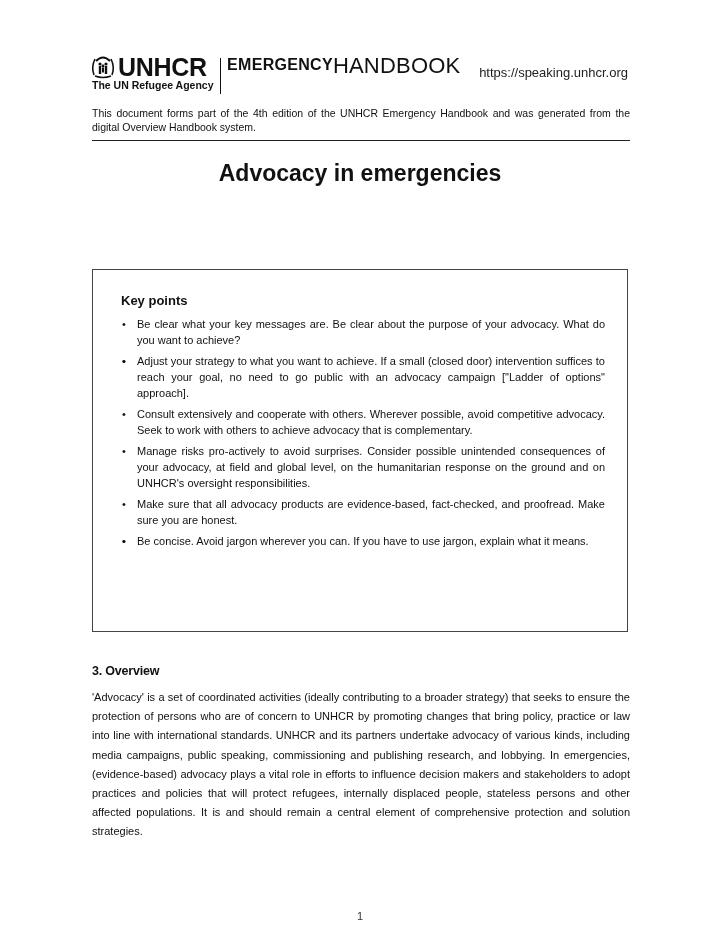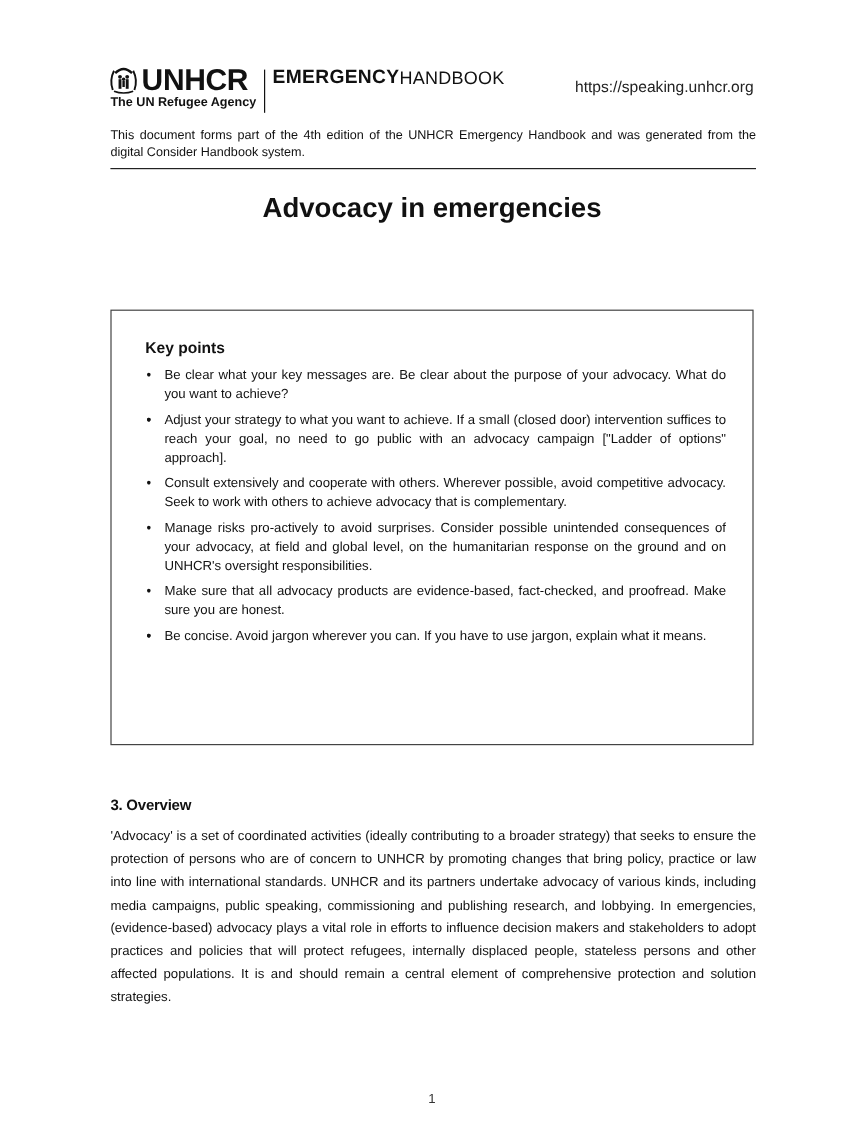--- a/index.html
+++ b/index.html
@@ -7,26 +7,26 @@
          font-family: "Liberation Sans", sans-serif; color: #111; }
   .header { position: absolute; left: 90px; top: 55px; width: 540px; height: 40px; }
   .logo { position: absolute; left: 0; top: 0; display: flex; align-items: flex-start; }
   .emblem { width: 26px; height: 24px; margin-right: 2px; margin-top: 0px; }
   .brand { display: flex; flex-direction: column; }
   .brand-main { font-weight: bold; font-size: 25px; line-height: 24px; letter-spacing: -0.3px; color: #111; }
   .brand-sub { font-size: 10.5px; font-weight: bold; line-height: 12px; margin-left: -26px; color: #111; }
   .sep { width: 1.5px; height: 36px; background: #111; margin: 3px 6px 0 6px; }
   .handbook { display: flex; margin-top: 2px; }
   .hb1 { font-weight: bold; font-size: 16px; line-height: 15px; letter-spacing: 0.3px; }
-  .hb2 { font-size: 15px; line-height: 18px; letter-spacing: 0.2px; text-align: center; }
+  .hb2 { font-size: 22px; line-height: 18px; letter-spacing: 0.2px; text-align: center; }
   .url { position: absolute; right: 2px; top: 10px; font-size: 13px; color: #222; }
   .intro { position: absolute; left: 92px; top: 106px; width: 538px; font-size: 10.5px; line-height: 14px; text-align: justify; color: #111; }
   .rule { position: absolute; left: 92px; top: 140px; width: 538px; height: 1px; background: #222; }
   .title { position: absolute; left: 0; top: 160px; width: 720px; text-align: center; font-weight: bold; font-size: 23px; color: #111; }
-  .keybox { position: absolute; left: 92px; top: 258px; width: 534px; height: 361px; border: 1.5px solid #444; box-sizing: content-box; }
+  .keybox { position: absolute; left: 92px; top: 269px; width: 534px; height: 361px; border: 1.5px solid #444; box-sizing: content-box; }
   .key-title { position: absolute; left: 28px; top: 23px; font-weight: bold; font-size: 13px; color: #111; }
   .key-list { position: absolute; left: 29px; top: 46px; width: 483px; margin: 0; padding: 0; list-style: none; }
   .key-item { position: relative; padding-left: 15px; font-size: 11px; line-height: 16px; text-align: justify; margin-bottom: 5px; color: #111; }
   .bullet { position: absolute; left: 0; top: 0; font-size: 11px; }
   .section-head { position: absolute; left: 92px; top: 664px; font-weight: bold; font-size: 12.5px; color: #111; letter-spacing: -0.2px; }
   .overview { position: absolute; left: 92px; top: 688px; width: 538px; font-size: 11px; line-height: 19.2px; text-align: justify; color: #111; }
   .page-num { position: absolute; left: 0; top: 910px; width: 720px; text-align: center; font-size: 11px; color: #333; }
 </style>
 </head>
 <body>
@@ -51,21 +51,21 @@
     </div>
     <div class="sep"></div>
     <div class="handbook">
       <span class="hb1">EMERGENCY</span>
       <span class="hb2">HANDBOOK</span>
     </div>
   </div>
   <span class="url">https://speaking.unhcr.org</span>
 </div>
 
-<div class="intro">This document forms part of the 4th edition of the UNHCR Emergency Handbook and was generated from the digital Consider Handbook system.</div>
+<div class="intro">This document forms part of the 4th edition of the UNHCR Emergency Handbook and was generated from the digital Overview Handbook system.</div>
 <div class="rule"></div>
 
 <div class="title">Advocacy in emergencies</div>
 
 <div class="keybox">
   <div class="key-title">Key points</div>
   <ul class="key-list">
     <li class="key-item"><span class="bullet">•</span><span>Be clear what your key messages are. Be clear about the purpose of your advocacy. What do you want to achieve?</span></li>
     <li class="key-item"><span class="bullet">•</span></li>
     <li class="key-item"><span class="bullet">•</span><span>Adjust your strategy to what you want to achieve. If a small (closed door) intervention suffices to reach your goal, no need to go public with an advocacy campaign ["Ladder of options" approach].</span></li>

